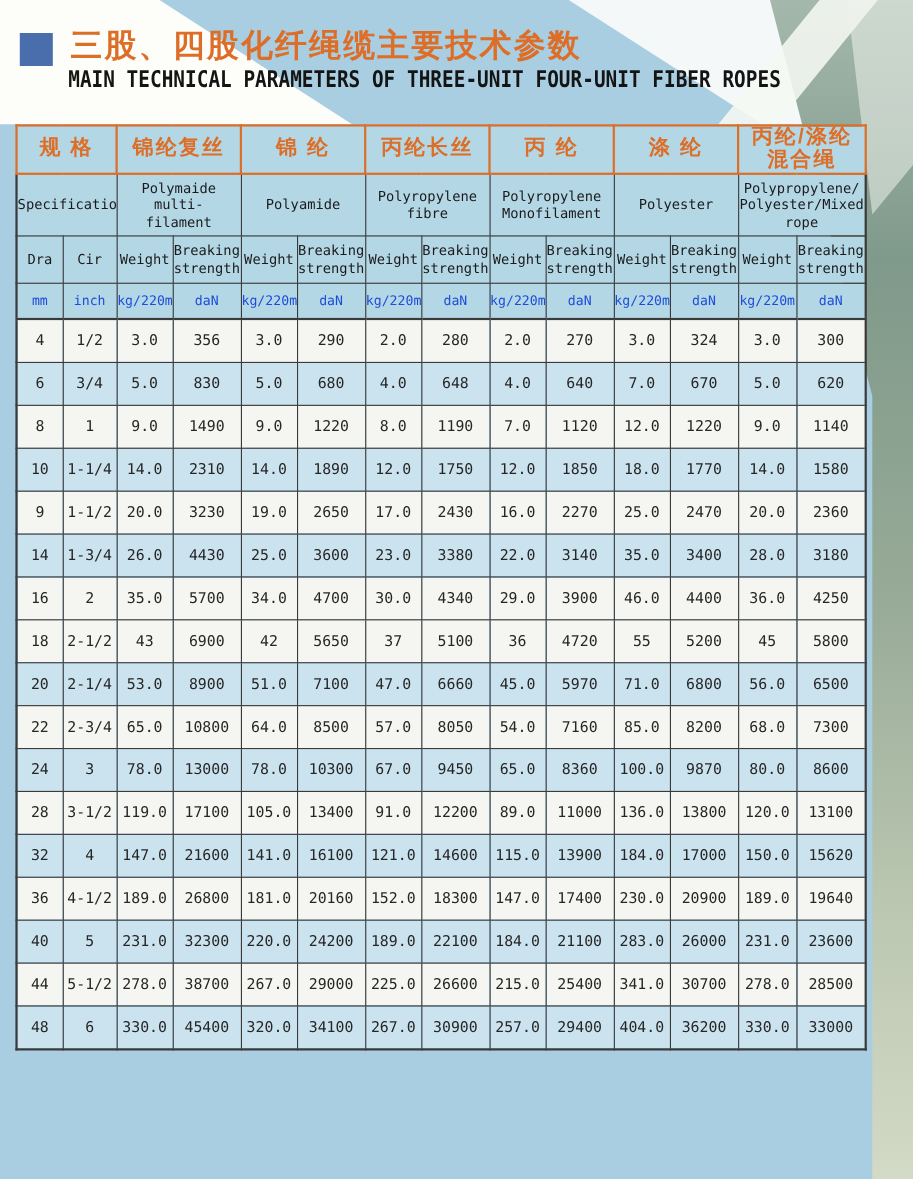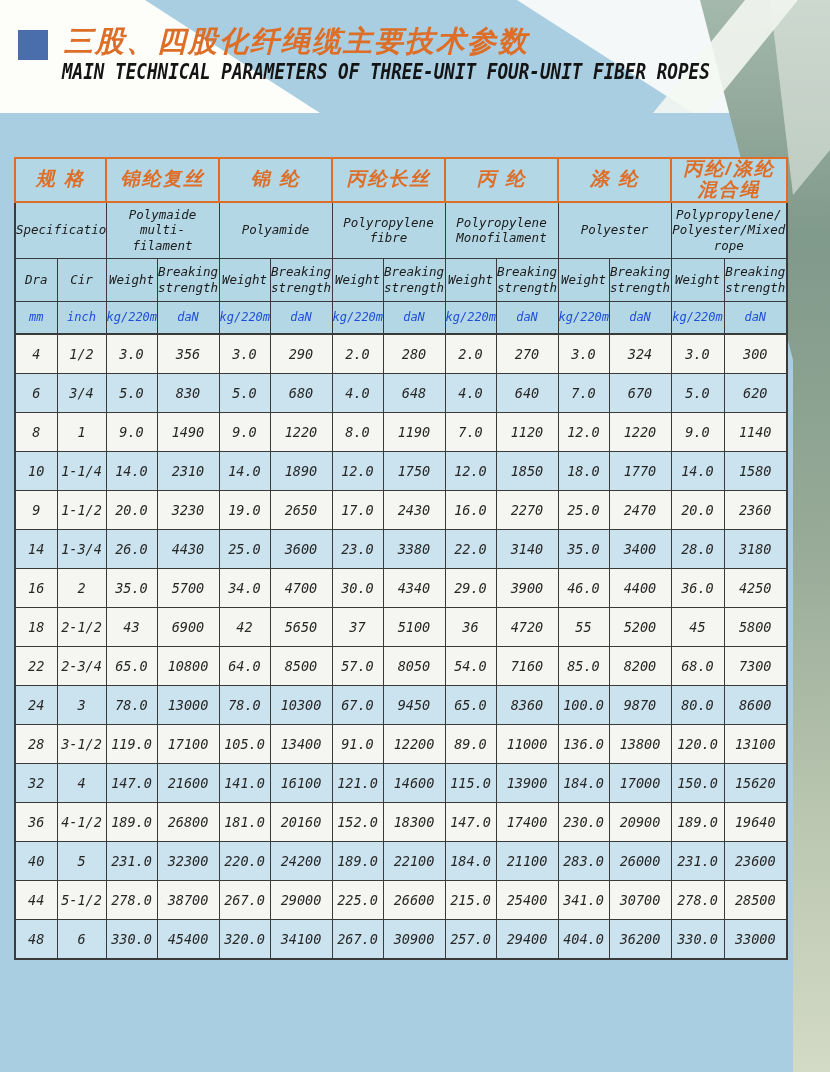--- a/index.html
+++ b/index.html
@@ -1,32 +1,32 @@
 <!DOCTYPE html>
 <html style="--accent-orange: #dd6e27; --header-bg: #b4d7e6; --row-light: #f5f5f1; --row-shaded: #cbe3ee; --page-blue: #a9cee2; --grid-line: #3a3a3a; --bullet-blue: #4a6dab; --header-cjk-green: #1c4233; --page-edge-green: #7f998a;"><head>
 <meta charset="utf-8">
 <style>
   html,body{margin:0;padding:0;}
   body{font-family:"Liberation Sans", sans-serif; background:#888;}
-  .page{position:relative;width:830px;height:1072px;overflow:hidden;background:#a9cee2;font-style:italic;}
+  .page{position:relative;width:830px;height:1072px;overflow:hidden;background:#a9cee2;}
   .bg-svg{position:absolute;left:0;top:0;}
 
   
   .titles{position:absolute;left:0;top:0;width:760px;height:100px;}
   .bullet{position:absolute;left:18px;top:30px;width:30px;height:30px;background:var(--bullet-blue,#4a6dab);}
   .title-cn{position:absolute;left:64px;top:22px;margin:0;font-size:29px;font-weight:bold;
             letter-spacing:2px;color:var(--accent-orange,#dd6e27);white-space:nowrap;
             font-family:"Liberation Sans", sans-serif;}
   .title-en{position:absolute;left:62px;top:60px;margin:0;font-size:21px;font-weight:bold;color:#141414;
             font-family:"DejaVu Sans Mono", monospace;white-space:nowrap;
             transform:scaleX(0.84);transform-origin:left top;letter-spacing:0;}
 
   
   table.spec{position:absolute;left:14px;top:113px;width:772px;border-collapse:collapse;
-             table-layout:fixed;border:2px solid var(--grid-line,#3a3a3a);margin-top:44px;}
+             table-layout:fixed;border:2px solid var(--grid-line,#3a3a3a);}
   .spec th,.spec td{border:1px solid var(--grid-line,#3a3a3a);text-align:center;vertical-align:middle;
              padding:0;overflow:hidden;}
   .spec thead th{background:var(--header-bg,#b4d7e6);font-weight:normal;}
 
   .spec tr.h1 th{height:40px;border:2px solid var(--accent-orange,#dd6e27);
                  color:var(--accent-orange,#dd6e27);font-size:19px;font-weight:bold;
                  letter-spacing:2px;white-space:pre-line;line-height:1.1;}
   .spec tr.h2 th{height:55px;font-size:12.5px;font-family:"DejaVu Sans Mono", monospace;
                  color:#1b1b1b;white-space:pre-line;line-height:1.25;}
   .spec tr.h3 th{height:44px;font-size:19px;font-weight:bold;color:var(--header-cjk-green,#1c4233);
@@ -272,20 +272,36 @@
           <td>5650</td>
           <td>37</td>
           <td>5100</td>
           <td>36</td>
           <td>4720</td>
           <td>55</td>
           <td>5200</td>
           <td>45</td>
           <td>5800</td>
         </tr>
+        <tr class="shaded">
+          <td>20</td>
+          <td>2-1/4</td>
+          <td>53.0</td>
+          <td>8900</td>
+          <td>51.0</td>
+          <td>7100</td>
+          <td>47.0</td>
+          <td>6660</td>
+          <td>45.0</td>
+          <td>5970</td>
+          <td>71.0</td>
+          <td>6800</td>
+          <td>56.0</td>
+          <td>6500</td>
+        </tr>
         <tr>
           <td>22</td>
           <td>2-3/4</td>
           <td>65.0</td>
           <td>10800</td>
           <td>64.0</td>
           <td>8500</td>
           <td>57.0</td>
           <td>8050</td>
           <td>54.0</td>

